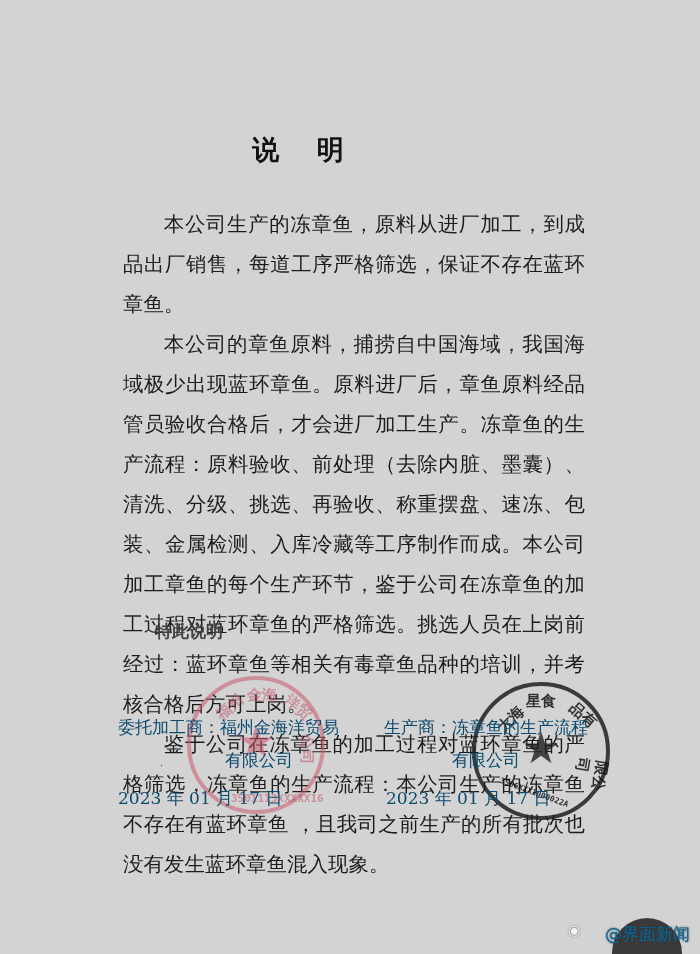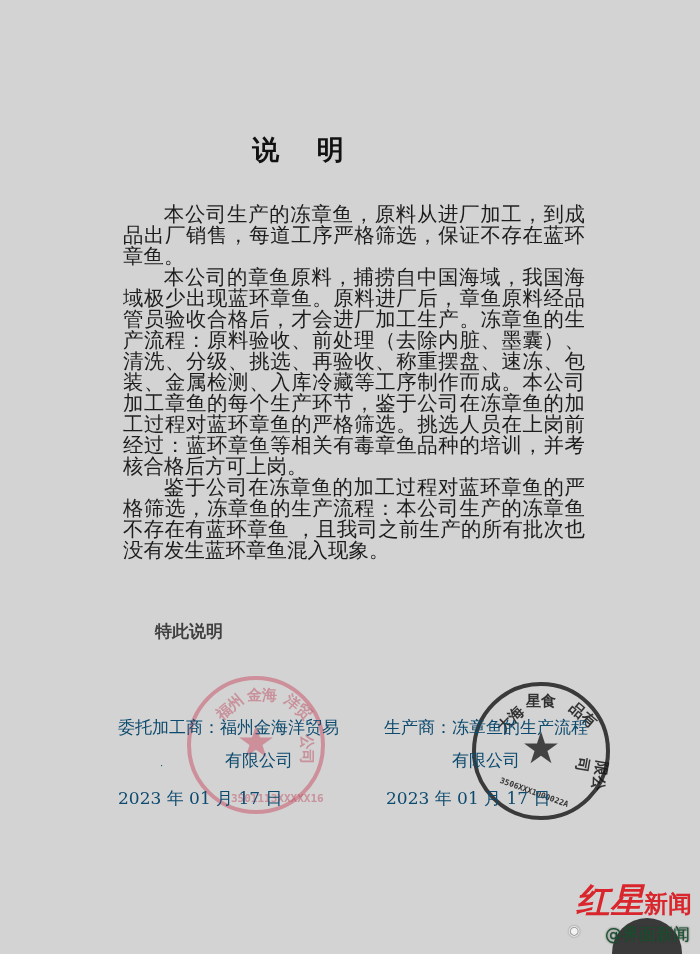--- a/index.html
+++ b/index.html
@@ -12,21 +12,21 @@
   }
   .page { position: absolute; left: 0; top: 0; width: 700px; height: 954px; }
   .title {
     position: absolute; left: 0; width: 596px; top: 132px;
     text-align: center; font-family: "DejaVu Sans", sans-serif;
     font-weight: bold; font-size: 27px; letter-spacing: 14px; color: #111;
     text-indent: 14px;
   }
   .body {
     position: absolute; left: 123px; top: 204px; width: 462px;
-    font-size: 20.4px; line-height: 21px; letter-spacing: 0.1px;
+    font-size: 20.4px; line-height: 40px; letter-spacing: 0.1px;
     text-align: justify; text-justify: inter-ideograph;
   }
   .body p { margin: 0; text-indent: 2em; }
   .closing {
     position: absolute; left: 155px; top: 620px;
     font-family: "DejaVu Sans", sans-serif; font-weight: bold;
     font-size: 17px; color: #404040;
   }
   .sig { position: absolute; font-size: 17px; color: #0c4a6e; white-space: nowrap; text-align: center; }
   .seal {
@@ -46,21 +46,21 @@
   .seal-code { position: absolute; font-size: 8px; font-family: "DejaVu Sans Mono", monospace; }
   .wm {
     position: absolute; right: 8px; bottom: 30px;
     font-family: "DejaVu Serif", serif; font-weight: bold;
     color: #d9262c; white-space: nowrap;
   }
   .wm .big { font-size: 34px; font-style: italic; }
   .wm .small { font-size: 24px; }
   .wm2 {
     position: absolute; right: 10px; bottom: 8px;
-    font-family: "DejaVu Sans", sans-serif; font-size: 17px; color: #14532d;
+    font-family: "DejaVu Sans", sans-serif; font-size: 17px; color: #0369a1;
     text-shadow: 0 0 2px #333; white-space: nowrap;
   }
   .wm-circle {
     position: absolute; left: 612px; top: 918px; width: 70px; height: 70px;
     border-radius: 50%; background: #3a3a3a;
   }
   .weibo-icon { position: absolute; left: 568px; top: 922px; font-size: 14px; color: #f2f2f2; font-family: "DejaVu Sans", sans-serif; text-shadow: 0 0 2px #555; }
 </style>
 </head>
 <body>
@@ -98,19 +98,16 @@
   <div class="sig" style="left:118px;top:716px;">委托加工商：福州金海洋贸易</div>
   <div class="sig" style="left:225px;top:749px;">有限公司</div>
   <div class="sig" style="left:160px;top:760px;font-size:10px;">·</div>
   <div class="sig" style="left:118px;top:787px;">2023 年 01 月 17 日</div>
 
   <div class="sig" style="left:384px;top:716px;">生产商：冻章鱼的生产流程</div>
   <div class="sig" style="left:452px;top:749px;">有限公司</div>
   <div class="sig" style="left:386px;top:787px;">2023 年 01 月 17 日</div>
 
   <div class="wm-circle"></div>
-  <div class="wm">
-    <span class="big">红星</span><span class="small">新闻</span>
-  </div>
   <div class="weibo-icon">◉</div>
   <div class="wm2">@界面新闻</div>
 
 </div>
 
 </body></html>

